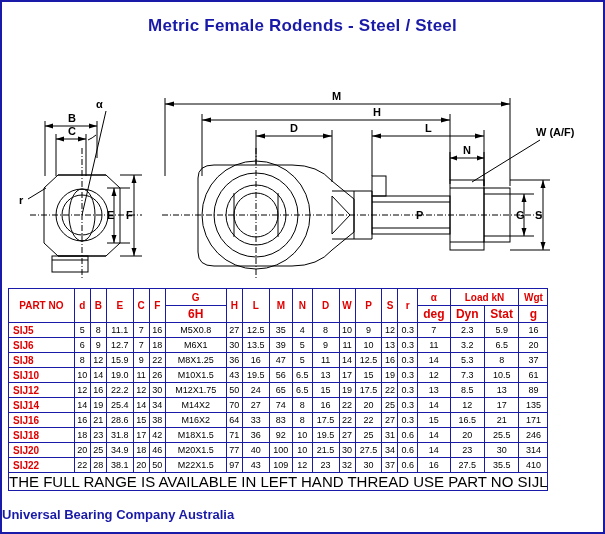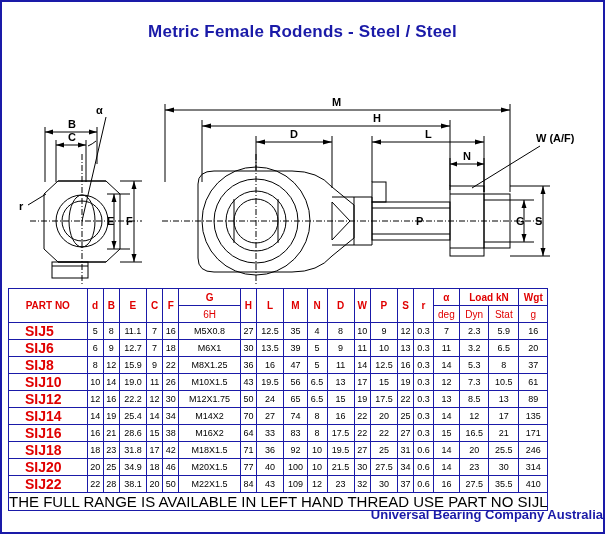--- a/index.html
+++ b/index.html
@@ -16,21 +16,21 @@
     height: 534px;
     border: 2px solid #1a1aa8;
     background: #ffffff;
     overflow: hidden;
   }
   #title {
     text-align: center;
     color: #1a1aa8;
     font-weight: bold;
     font-size: 17px;
-    margin-top: 20px;
+    margin-top: 14px;
     letter-spacing: 0.2px;
   }
   
   #drawing {
     position: relative;
     width: 601px;
     height: 245px;
   }
   #drawing svg { display: block; }
 
@@ -55,43 +55,43 @@
     font-weight: normal;
     white-space: nowrap;
   }
   table.spec thead th {
     color: #e00000;
     font-weight: bold;
     font-size: 10px;
     height: 17px;
   }
   table.spec thead th.small {
-    font-size: 10px;
-    font-weight: normal;
+    font-size: 12px;
+    font-weight: bold;
   }
   table.spec td.part {
     color: #e00000;
     font-weight: bold;
-    font-size: 14px;
+    font-size: 10px;
     text-align: left;
-    padding-left: 16px;
+    padding-left: 4px;
   }
   table.spec td.gcol { font-size: 9px; text-align: center; }
   .note-row td {
     font-weight: bold;
     font-size: 15px;
     color: #000;
     height: 16px;
   }
   #footer {
     position: absolute;
     left: 0;
     right: 0;
     bottom: 10px;
-    text-align: right;
+    text-align: left;
     color: #1a1aa8;
     font-weight: bold;
     font-size: 13px;
   }
   .blk { fill: none; stroke: #000000; stroke-width: 1; }
   .blkf { fill: #000000; }
   .dash { stroke-dasharray: 6 2 1 2; }
   text.lbl {
     font-family: "Liberation Sans", sans-serif;
     font-size: 11px;
@@ -480,21 +480,21 @@
           <td>314</td>
         </tr>
         <tr>
           <td class="part">SIJ22</td>
           <td>22</td>
           <td>28</td>
           <td>38.1</td>
           <td>20</td>
           <td>50</td>
           <td class="gcol">M22X1.5</td>
-          <td>84</td>
+          <td>97</td>
           <td>43</td>
           <td>109</td>
           <td>12</td>
           <td>23</td>
           <td>32</td>
           <td>30</td>
           <td>37</td>
           <td>0.6</td>
           <td>16</td>
           <td>27.5</td>

